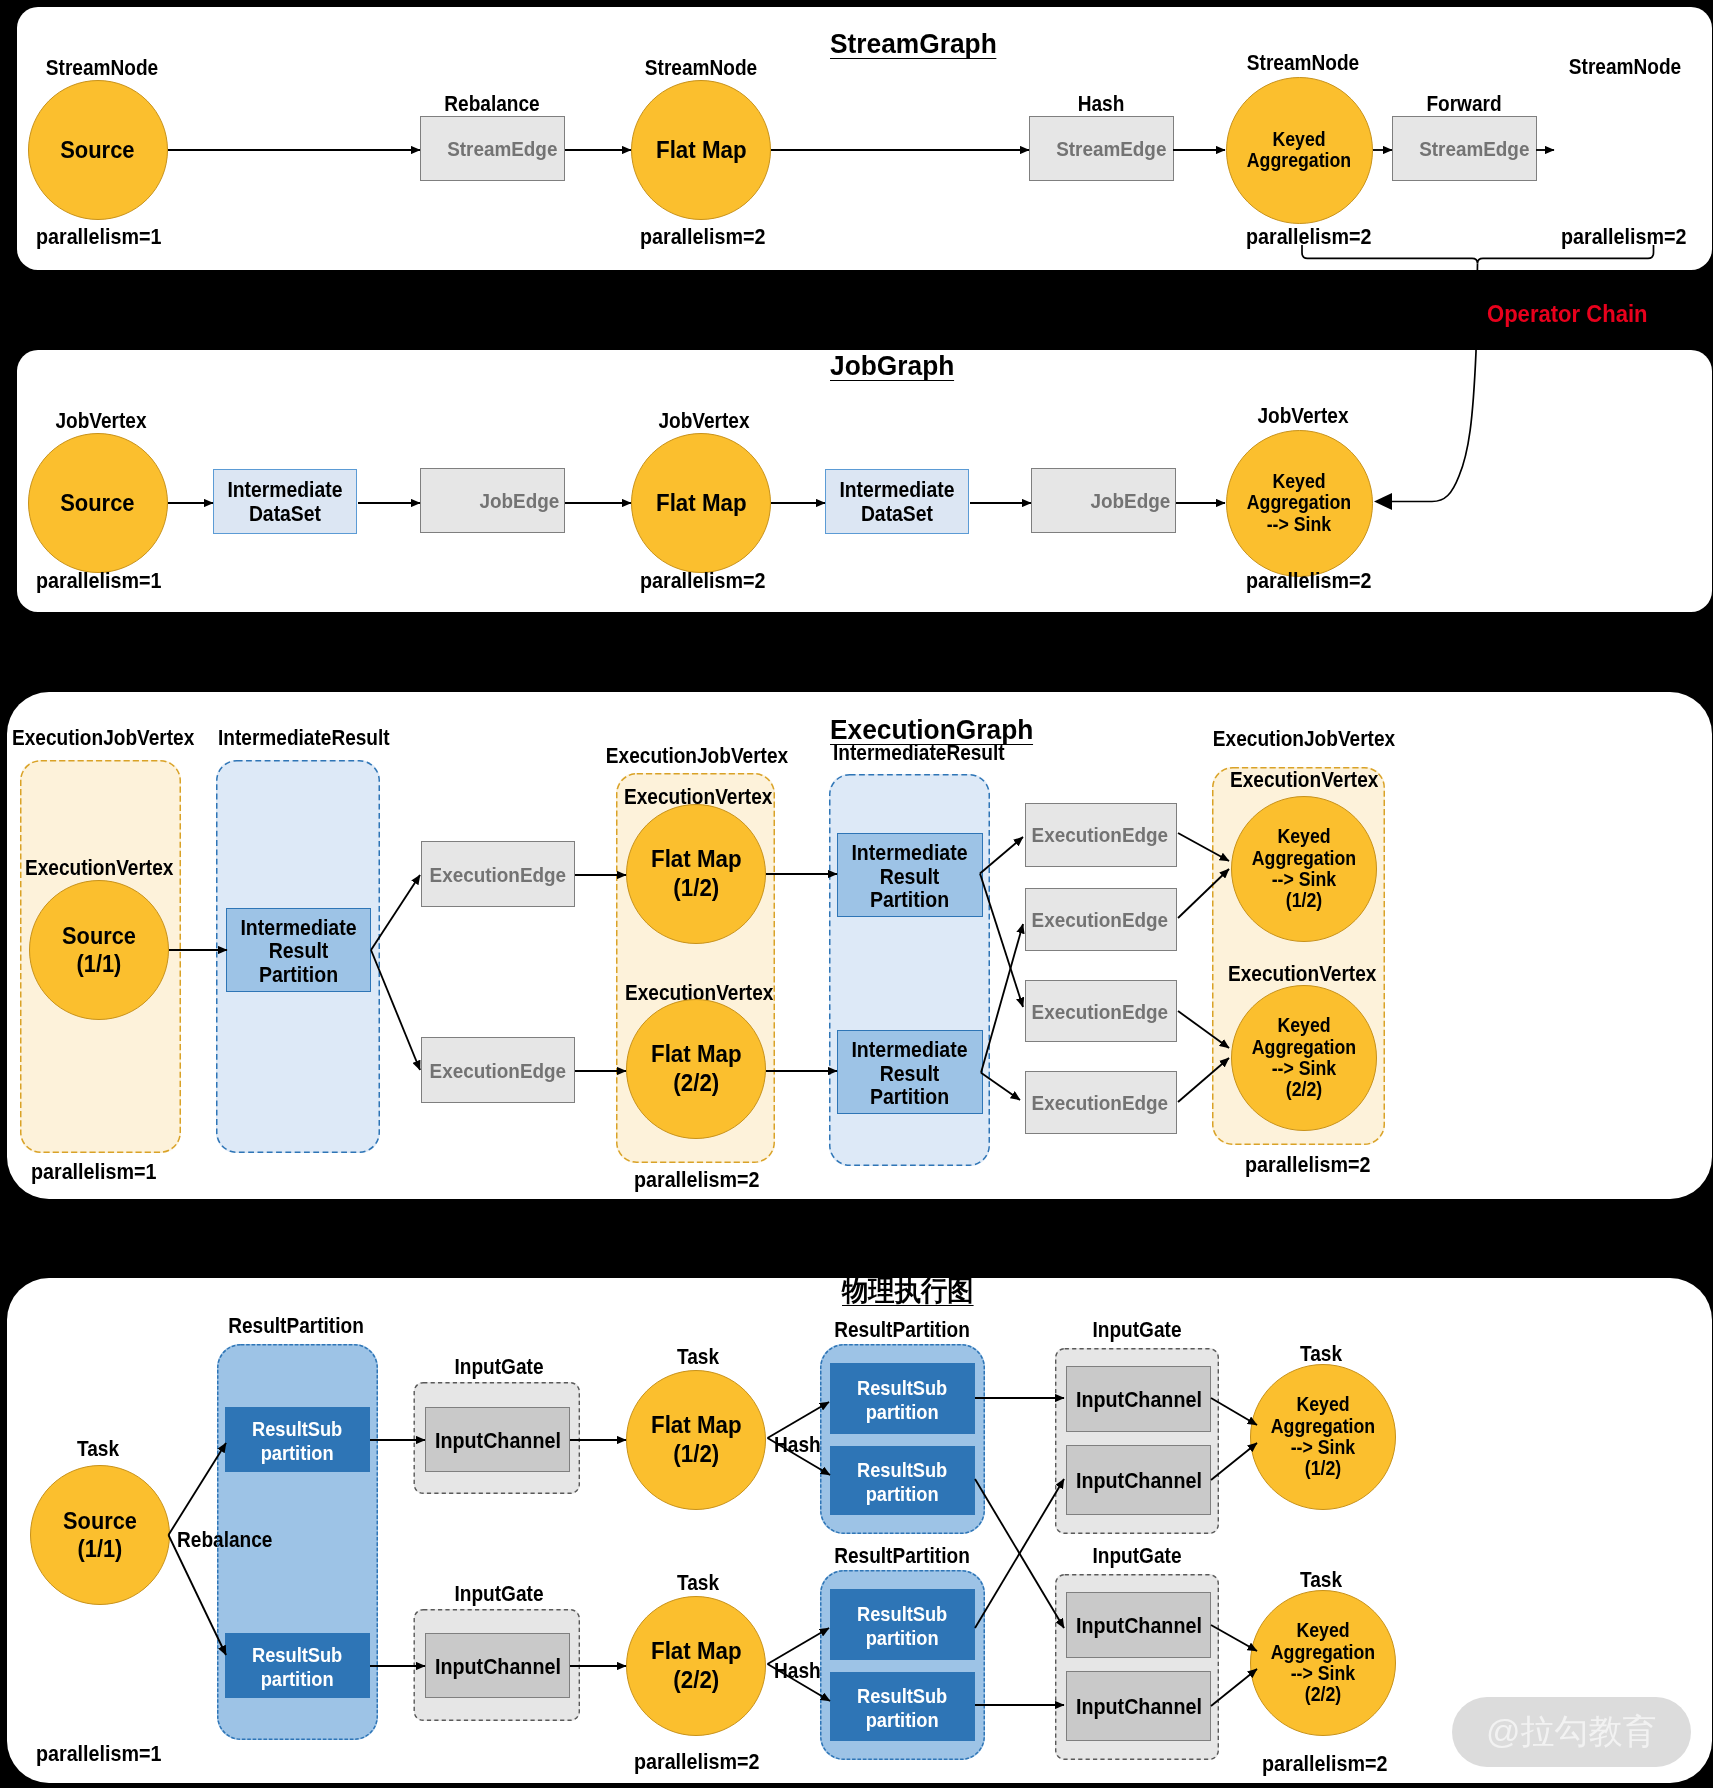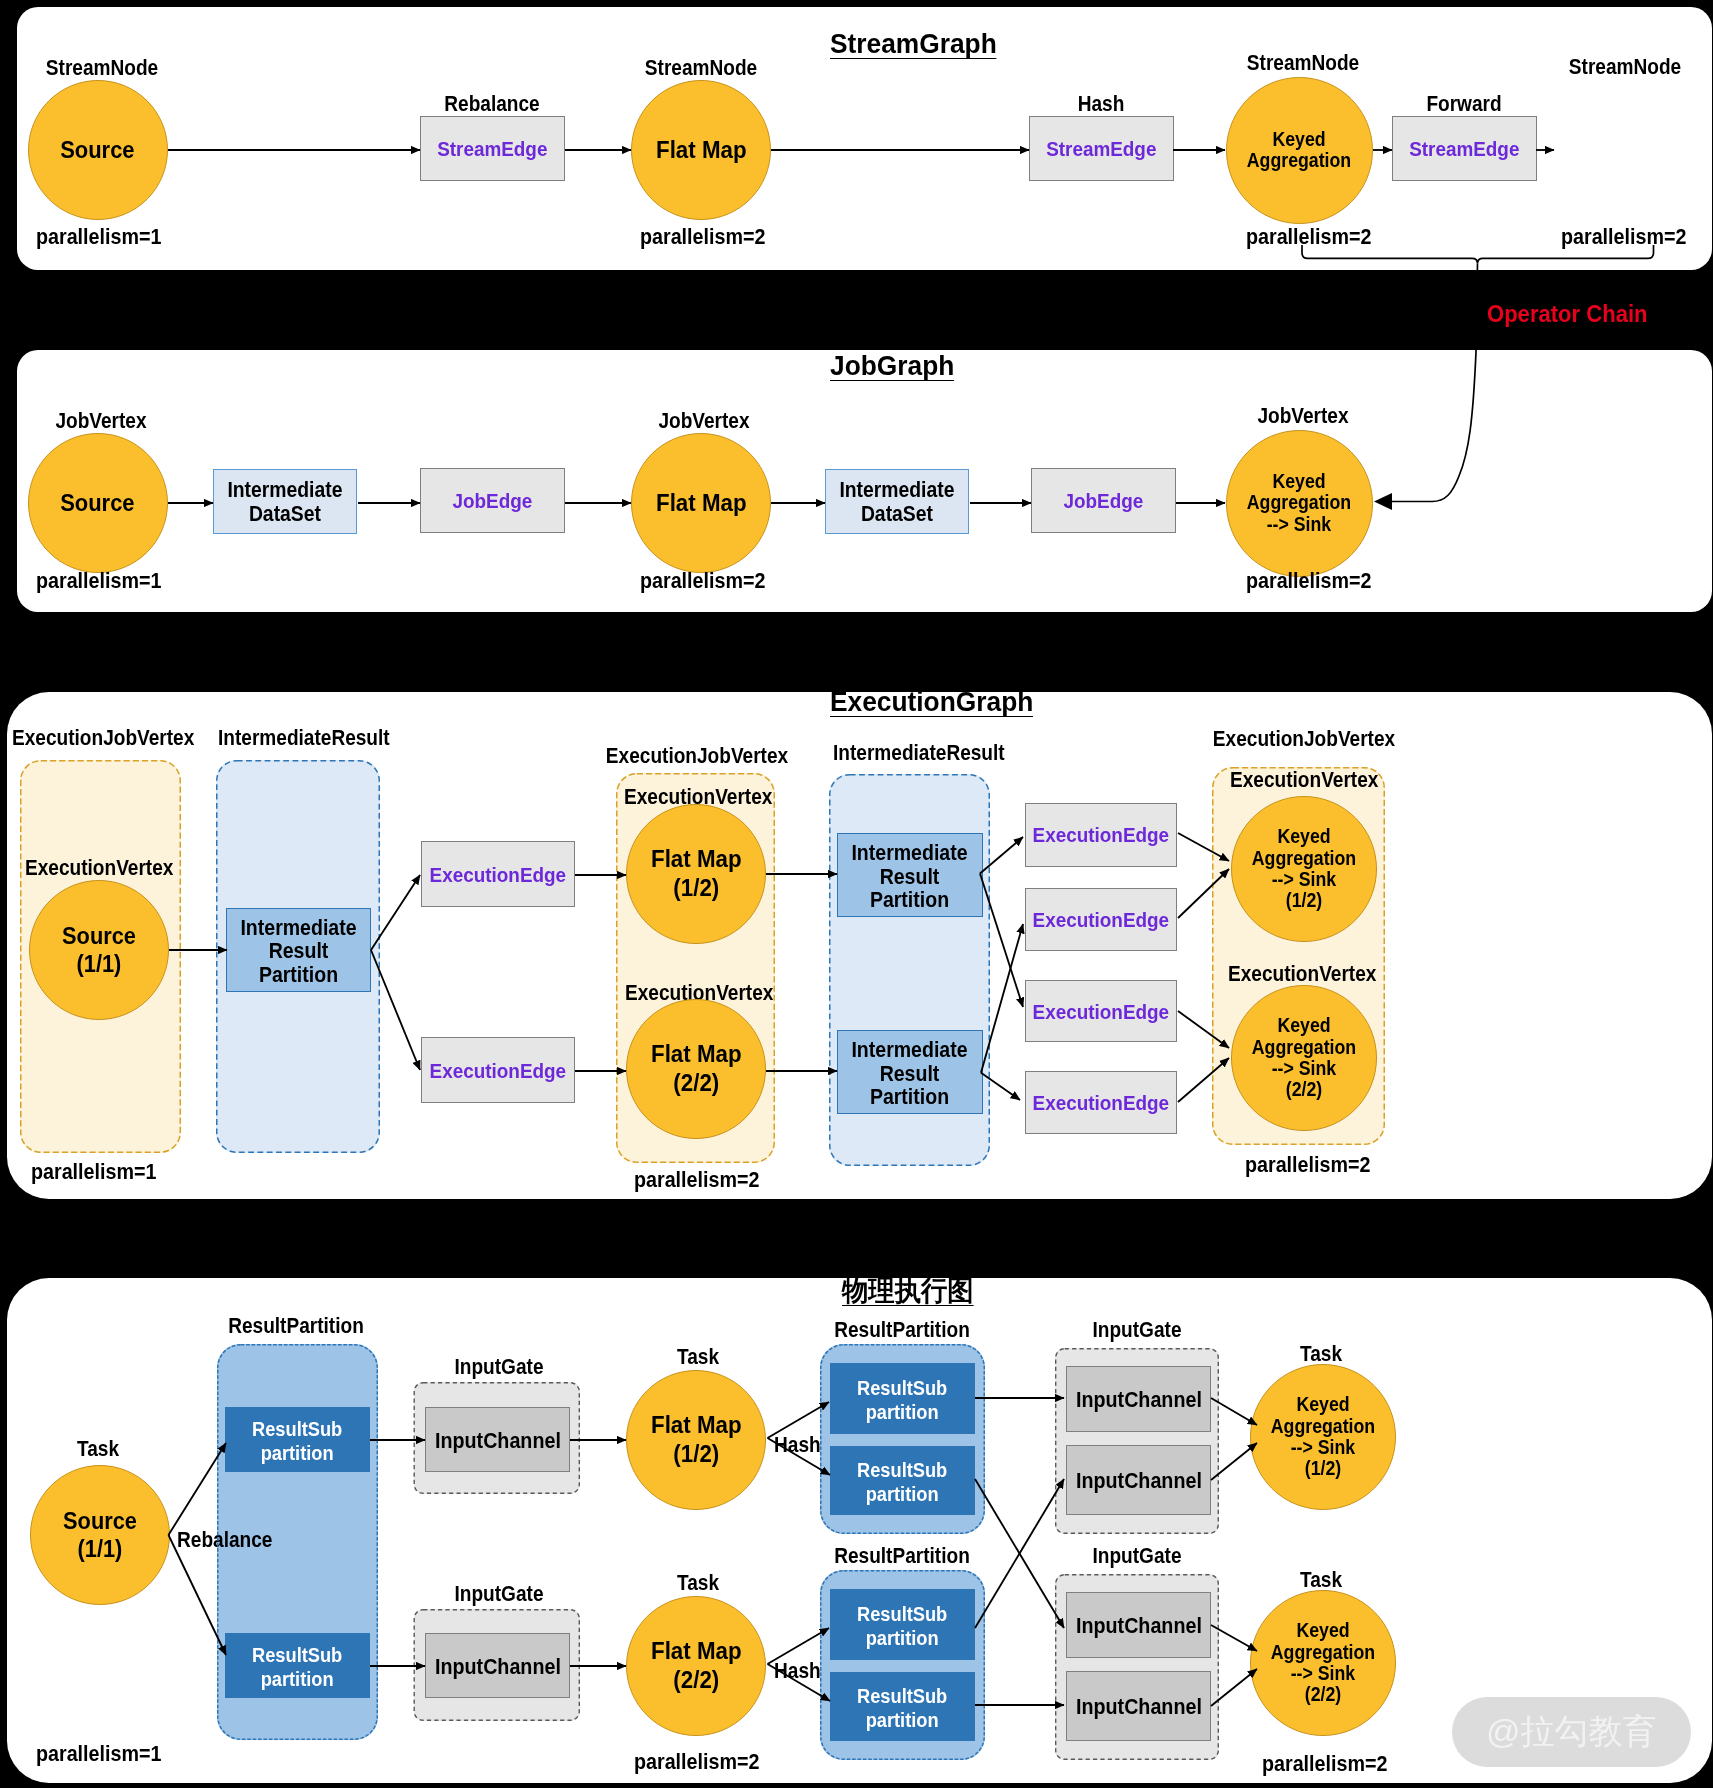--- a/index.html
+++ b/index.html
@@ -17,21 +17,21 @@
   display:flex;align-items:center;justify-content:center;text-align:center;white-space:pre;
   font-weight:bold;color:#000;line-height:1.16;}
 .node>span,.bx>span{display:block;transform:scaleX(0.9);}
 .bx.irp>span{position:relative;top:1.5px;}
 .bx.rsp>span{position:relative;top:2px;}
 .bx.ic>span{position:relative;top:1px;}
 .bx.dset>span{position:relative;top:1px;}
 .bx.ebox>span{position:relative;top:1px;}
 .bx{position:absolute;box-sizing:border-box;display:flex;align-items:center;justify-content:center;
   text-align:center;white-space:pre;font-weight:bold;line-height:1.16;}
-.ebox{background:#E6E6E6;border:1.3px solid #7F7F7F;color:#6d28d9;}
+.ebox{background:#E6E6E6;border:1.3px solid #7F7F7F;color:#737373;justify-content:flex-end;}
 .dset{background:#DCE6F3;border:1.3px solid #5B9BD5;color:#000;}
 .irp{background:#9DC3E6;border:1.3px solid #2E75B6;color:#000;}
 .rsp{background:#2E75B6;border:1px solid #2E75B6;color:#fff;}
 .ic{background:#C9C9C9;border:1.4px solid #7F7F7F;color:#000;justify-content:center;}
 .grp{position:absolute;box-sizing:border-box;}
 .ejv{background:#FDF2DA;border-radius:20px;}
 .ires{background:#DDE9F7;border-radius:20px;}
 .rp{background:#9DC3E6;border-radius:23px;}
 .ig{background:#E6E6E6;border-radius:9px;}
 svg.ov{position:absolute;left:0;top:0;width:1713px;height:1788px;overflow:visible;pointer-events:none;}
@@ -77,21 +77,21 @@
 <div class="para" style="left:36px;top:568px">parallelism=1</div>
 <div class="para" style="left:640px;top:568px">parallelism=2</div>
 <div class="para" style="left:1246px;top:568px">parallelism=2</div>
 <div class="bx dset" style="left:213.3px;top:468.9px;width:144px;height:65px;font-size:21.5px;line-height:1.13"><span>Intermediate
 DataSet</span></div>
 <div class="bx ebox" style="left:420px;top:468px;width:145px;height:65px;font-size:21px;line-height:1.16"><span>JobEdge</span></div>
 <div class="bx dset" style="left:825.3px;top:468.9px;width:144px;height:65px;font-size:21.5px;line-height:1.13"><span>Intermediate
 DataSet</span></div>
 <div class="bx ebox" style="left:1031px;top:468px;width:145px;height:65px;font-size:21px;line-height:1.16"><span>JobEdge</span></div>
 <div class="card" style="left:6.5px;top:692px;width:1705px;height:507px;border-radius:42px"></div>
-<div class="title" style="left:830px;top:688px"><span>ExecutionGraph</span></div>
+<div class="title" style="left:830px;top:716px"><span>ExecutionGraph</span></div>
 <div class="grp ejv" style="left:20px;top:760px;width:161px;height:393px"></div>
 <div class="lbl-l" style="left:12.3px;top:726px">ExecutionJobVertex</div>
 <div class="lbl-l" style="left:25px;top:856px">ExecutionVertex</div>
 <div class="node" style="left:28.5px;top:880.0px;width:140px;height:140px;font-size:24.2px;line-height:1.16"><span>Source
 (1/1)</span></div>
 <div class="para" style="left:31.1px;top:1158.6px">parallelism=1</div>
 <div class="grp ires" style="left:216px;top:760px;width:164px;height:393px"></div>
 <div class="lbl-l" style="left:218.3px;top:726px">IntermediateResult</div>
 <div class="bx irp" style="left:226px;top:907.9px;width:145px;height:84px;font-size:21.7px;line-height:1.1"><span>Intermediate
 Result

